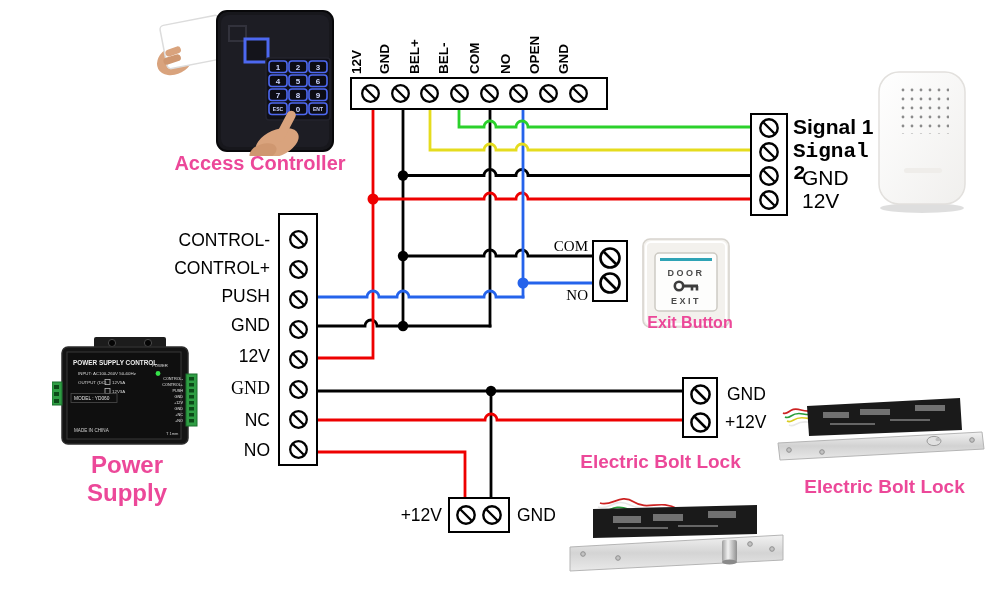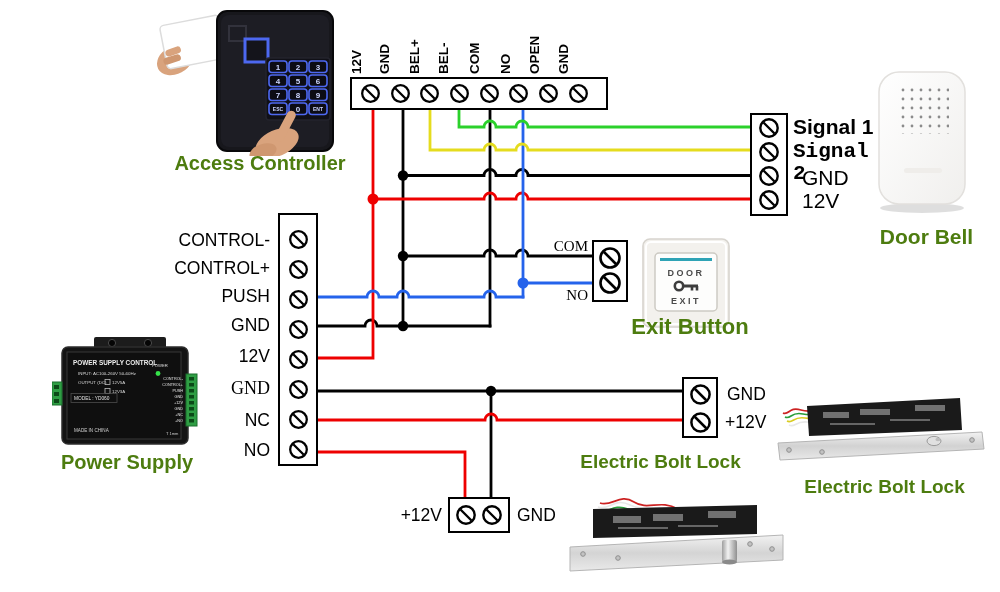--- a/index.html
+++ b/index.html
@@ -25,21 +25,21 @@
   
   .lbl-db{position:absolute;left:793px;width:96px;font-size:21px;line-height:22px;}
   .lbl-db.bold{font-weight:700;}
   .lbl-db.pad{padding-left:9px;}
   
   .lbl-exit{position:absolute;left:536px;width:52px;text-align:right;font-family:"Liberation Serif",serif;font-size:15px;line-height:15px;}
   
   .lbl-t{position:absolute;font-size:17.5px;line-height:21px;}
   .ralign{text-align:right;}
   
-  .caption{position:absolute;font-weight:700;text-align:center;color:#4d7c0f;}
+  .caption{position:absolute;font-weight:700;text-align:center;color:#ec4899;}
 </style>
 </head>
 <body>
 
 <div id="canvas">
 
   <svg id="wire-layer" width="1000" height="592">
 
     <path d="M403 110 V326" stroke="#000000"></path>
 
@@ -253,21 +253,20 @@
           <stop offset="0" stop-color="#ffffff"></stop>
             <stop offset="1" stop-color="#f0efed"></stop>
         </linearGradient>
       </defs>
       <ellipse cx="50" cy="140" rx="42" ry="5" fill="#000" opacity="0.13"></ellipse>
       <rect x="7" y="4" width="86" height="132" rx="20" fill="url(#dbbody)" stroke="#e2e0dd" stroke-width="1.5"></rect>
       <rect x="25" y="16" width="52" height="50" fill="url(#dbdots)"></rect>
       <rect x="32" y="100" width="38" height="5" rx="2.5" fill="#efedea"></rect>
     </svg>
   </div>
-  <div class="caption" style="left:853px;top:225px;width:147px;font-size:21px;">Door Bell</div>
 
   <div class="tblock col" style="left:592px;top:240px;width:36px;height:62px;padding-top:3.5px;gap:1px;">
     <svg class="screw" width="24" height="24" viewBox="0 0 24 24">
         <circle cx="12" cy="12" r="9.5"></circle>
         <line x1="6" y1="6" x2="18" y2="18"></line>
       </svg>
     <svg class="screw" width="24" height="24" viewBox="0 0 24 24">
         <circle cx="12" cy="12" r="9.5"></circle>
         <line x1="6" y1="6" x2="18" y2="18"></line>
       </svg>
@@ -284,21 +283,21 @@
       <text x="46" y="40" text-anchor="middle" font-family="Liberation Sans, sans-serif" font-size="9" font-weight="700" letter-spacing="2.5" fill="#4a4a4a">DOOR</text>
       <g stroke="#3d3d3d" fill="none">
         <circle cx="39" cy="50" r="4.2" stroke-width="2.6"></circle>
         <line x1="43.5" y1="50" x2="58" y2="50" stroke-width="3"></line>
         <line x1="52" y1="50" x2="52" y2="54.5" stroke-width="2.6"></line>
         <line x1="57" y1="50" x2="57" y2="54.5" stroke-width="2.6"></line>
       </g>
       <text x="46" y="68" text-anchor="middle" font-family="Liberation Sans, sans-serif" font-size="9" font-weight="700" letter-spacing="2.5" fill="#4a4a4a">EXIT</text>
     </svg>
   </div>
-  <div class="caption" style="left:622px;top:314px;width:136px;font-size:22px;">Exit Button</div>
+  <div class="caption" style="left:622px;top:314px;width:136px;font-size:16px;">Exit Button</div>
 
   <div class="abs" style="left:52px;top:336px;width:150px;height:118px;">
     <svg width="150" height="118" viewBox="0 0 150 118" font-family="Liberation Sans, sans-serif">
 
       <rect x="42" y="1" width="72" height="12" rx="2" fill="#1c1c1c"></rect>
       <circle cx="60" cy="7" r="3.6" fill="#050505" stroke="#4a4a4a" stroke-width="1"></circle>
       <circle cx="96" cy="7" r="3.6" fill="#050505" stroke="#4a4a4a" stroke-width="1"></circle>
 
       <rect x="10" y="11" width="126" height="97" rx="6" fill="#141414" stroke="#2c2c2c" stroke-width="1.5"></rect>
       <rect x="15" y="16" width="114" height="87" fill="#0f0f0f" stroke="#383838" stroke-width="1"></rect>
@@ -341,21 +340,21 @@
         <text x="131" y="56">PUSH</text>
         <text x="131" y="62">GND</text>
         <text x="131" y="68">+12V</text>
         <text x="131" y="74">GND</text>
         <text x="131" y="80">+NC</text>
         <text x="131" y="86">+NO</text>
       </g>
       <text x="114" y="99" font-size="4" fill="#cccccc">T 1mm</text>
     </svg>
   </div>
-  <div class="caption" style="left:48px;top:451px;width:158px;font-size:20px;">Power Supply</div>
+  <div class="caption" style="left:48px;top:451px;width:158px;font-size:24px;">Power Supply</div>
 
   <div class="tblock col" style="left:682px;top:377px;width:36px;height:61px;padding-top:4px;gap:5px;">
     <svg class="screw" width="23" height="23" viewBox="0 0 24 24">
         <circle cx="12" cy="12" r="9.5"></circle>
         <line x1="6" y1="6" x2="18" y2="18"></line>
       </svg>
     <svg class="screw" width="23" height="23" viewBox="0 0 24 24">
         <circle cx="12" cy="12" r="9.5"></circle>
         <line x1="6" y1="6" x2="18" y2="18"></line>
       </svg>

